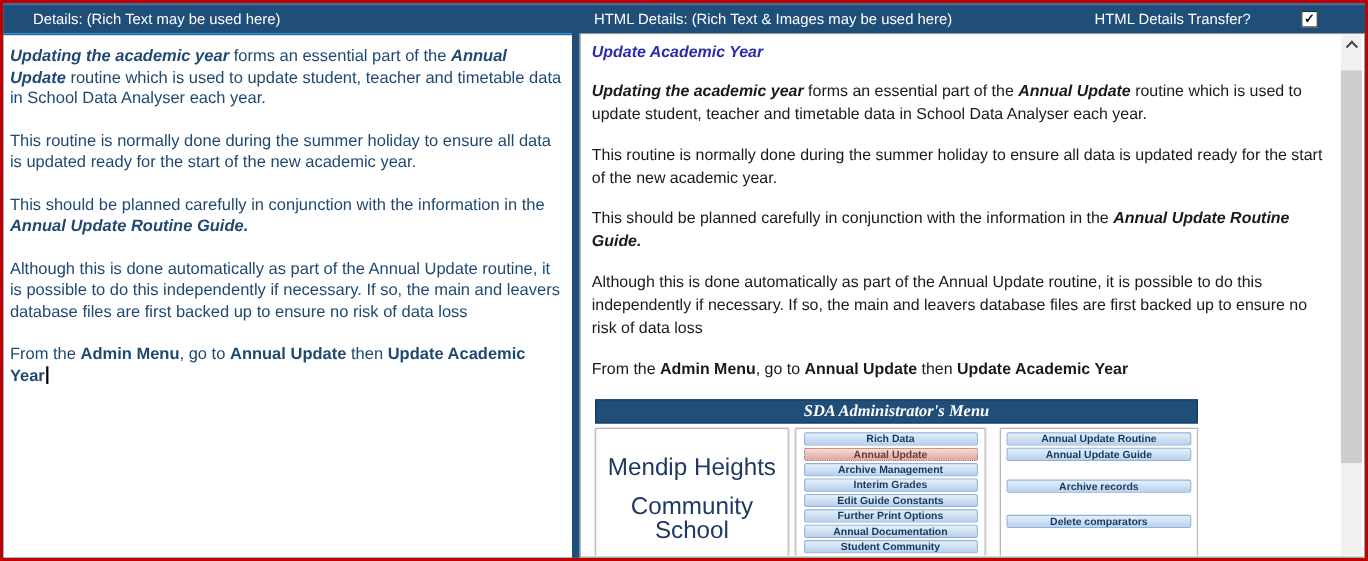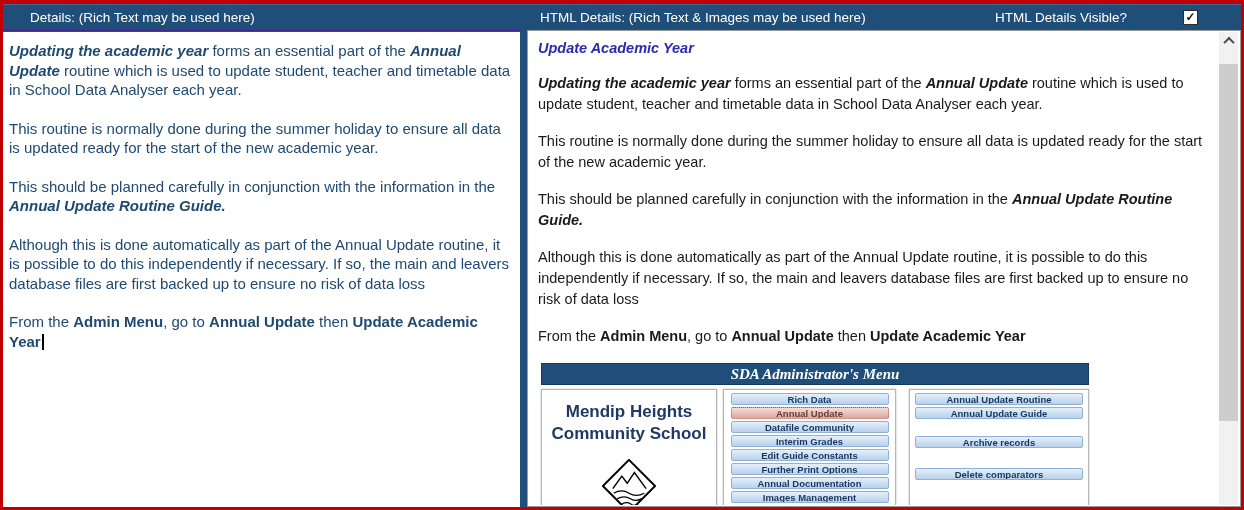--- a/index.html
+++ b/index.html
@@ -1,20 +1,20 @@
 <!DOCTYPE html>
 <html><head>
 <meta charset="utf-8">
 <style>
   * { margin:0; padding:0; box-sizing:border-box; }
   body { background:#fff; font-family:"Liberation Sans", sans-serif; }
 
   .frame{
     position:relative; width:1244px; height:510px;
-    border:3px solid #c00000; background:#4c1d95; overflow:hidden;
+    border:3px solid #c00000; background:#0ea5e9; overflow:hidden;
   }
 
   
   .header{
     position:absolute; left:0; right:0; top:1px; height:26px;
     background:#1f4e79; border-top:1px solid #43699a;
     color:#fff; font-size:13.5px; line-height:25px;
   }
   .header .hlabel{ position:absolute; white-space:nowrap; }
   .hl-details{ left:27px; }
@@ -68,21 +68,21 @@
   
   .menu-image{ width:548px; margin-left:3px; }
   .menu-titlebar{
     height:22px; background:#1f4e79; border:1px solid #16385c;
     color:#fff; font-weight:bold; font-style:italic; font-size:15px;
     text-align:center; line-height:20px;font-family:Liberation Serif, serif;
   }
   .menu-row{ display:flex; margin-top:4px; height:160px; }
   .mbox{ background:#fff; border:1px solid #b6b6b6; box-shadow:0 0 2px rgba(0,0,0,.25); }
   .school-box{ width:176px; margin-right:6px; text-align:center; padding-top:11px; overflow:hidden; }
-  .school-name{ color:#1f3864; font-weight:bold; font-size:17px; line-height:22px; }
+  .school-name{ color:#1f3864; font-weight:normal; font-size:22px; line-height:22px;margin-top:13px; }
   .diamond{ margin-top:14px; }
   .mid-box{ width:173px; margin-right:13px; padding-top:3px; }
   .right-box{ flex:1; padding-top:3px; }
 
   .menu-btn{
     display:block; width:158px; height:12px; margin:0 auto 2px auto;
     line-height:11px; font-size:9.5px; font-weight:bold; text-align:center;
     color:#17375e; background:linear-gradient(#e4f0fa,#b9d1ec);
     border:1px solid #8fb1d8; border-radius:2px;
     overflow:hidden; white-space:nowrap;
@@ -115,21 +115,21 @@
   }
 </style>
 </head>
 <body>
 
 <div class="frame">
 
   <div class="header">
     <span class="hlabel hl-details">Details: (Rich Text may be used here)</span>
     <span class="hlabel hl-html">HTML Details: (Rich Text &amp; Images may be used here)</span>
-    <span class="hlabel hl-visible">HTML Details Visible?</span>
+    <span class="hlabel hl-visible">HTML Details Transfer?</span>
     <span class="checkbox">
       <span>✓</span>
     </span>
   </div>
 
   <div class="details-pane" id="details-pane">
       <p><span class="b i">Updating the academic year </span><span> forms an essential part of the </span><span class="b i">Annual Update</span><span> routine which is used to update student, teacher and timetable data in School Data Analyser each year.</span></p>
       <p><span>This routine is normally done during the summer holiday to ensure all data is updated ready for the start of the new academic year.</span></p>
       <p><span>This should be planned carefully in conjunction with the information in the </span><span class="b i">Annual Update Routine Guide.</span></p>
       <p><span>Although this is done automatically as part of the Annual Update routine, it is possible to do this independently if necessary. If so, the main and leavers database files are first backed up to ensure no risk of data loss</span></p>
@@ -159,26 +159,26 @@
               <path d="M30 1 L59 30 L30 59 L1 30 Z" fill="#ffffff" stroke="#000" stroke-width="2.2"></path>
               <path d="M12 33 L22 19 L28 27 L36 15 L49 33" fill="none" stroke="#000" stroke-width="1.6"></path>
               <path d="M13 38 q 9 -5 17 0 t 17 0" fill="none" stroke="#000" stroke-width="1.4"></path>
               <path d="M17 44 q 8 -4 14 0 t 13 0" fill="none" stroke="#000" stroke-width="1.4"></path>
               <path d="M22 50 q 6 -3 10 0 t 8 0" fill="none" stroke="#000" stroke-width="1.2"></path>
             </svg>
           </div>
           <div class="mbox mid-box" id="menu-mid">
               <div class="menu-btn">Rich Data</div>
               <div class="menu-btn active">Annual Update</div>
-              <div class="menu-btn">Datafile Community</div>
+              <div class="menu-btn">Archive Management</div>
               <div class="menu-btn">Interim Grades</div>
               <div class="menu-btn">Edit Guide Constants</div>
               <div class="menu-btn">Further Print Options</div>
               <div class="menu-btn">Annual Documentation</div>
-              <div class="menu-btn">Images Management</div>
+              <div class="menu-btn">Student Community</div>
             </div>
           <div class="mbox right-box" id="menu-right">
               <div class="rgroup">
                 <div class="menu-btn">Annual Update Routine</div>
                 <div class="menu-btn">Annual Update Guide</div>
               </div>
               <div class="rgroup">
                 <div class="menu-btn">Archive records</div>
               </div>
               <div class="rgroup">

